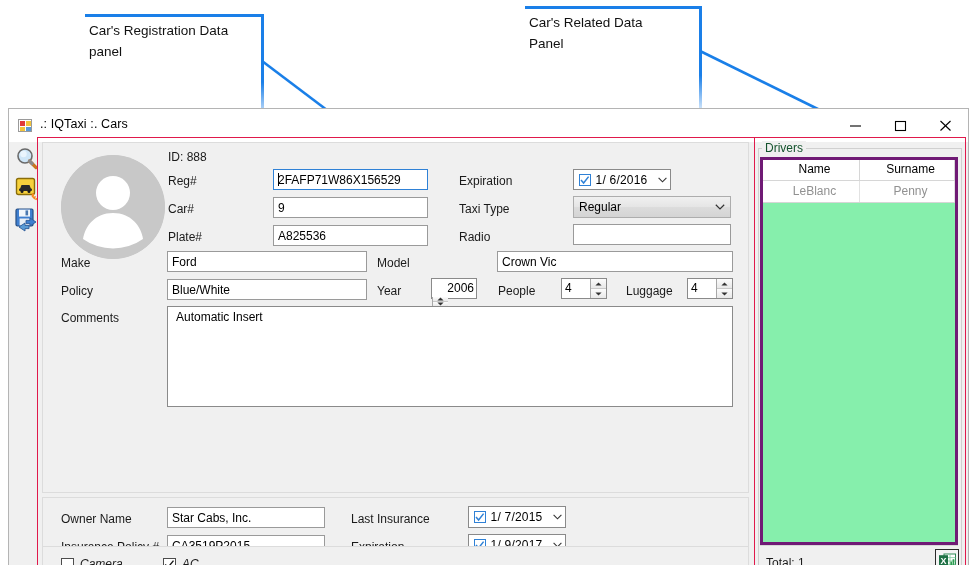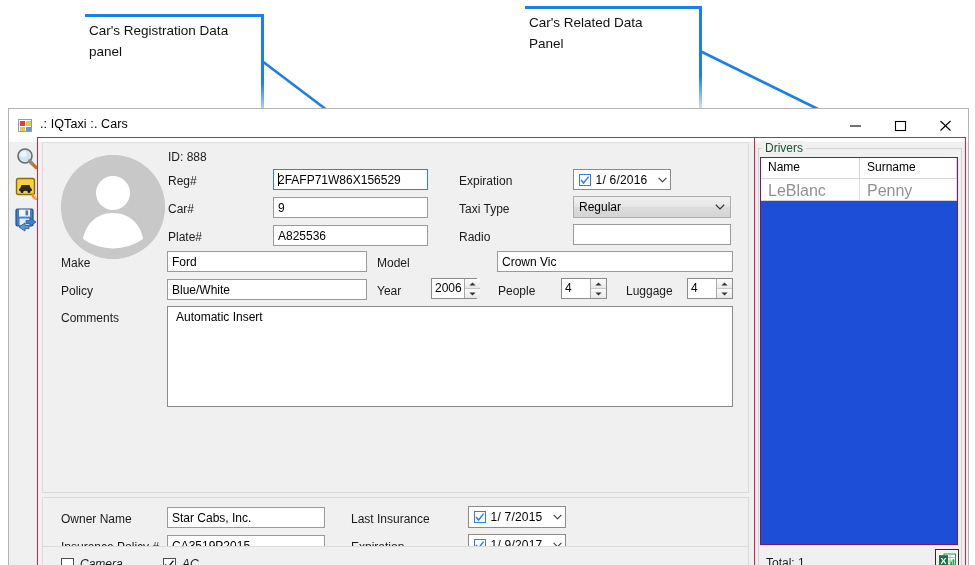--- a/index.html
+++ b/index.html
@@ -72,26 +72,26 @@
   
   .chk{position:absolute;display:flex;align-items:center;font-size:12px;color:#1a1a1a;}
   .chk .box{width:13px;height:13px;border:1px solid #4c4c4c;background:#fff;position:relative;margin-right:6px;box-sizing:border-box;}
 
   
   .avatar{position:absolute;border-radius:50%;background:#c8c8c8;overflow:hidden;}
 
   
   .grp{position:absolute;border:1px solid #d0d0d0;background:#f0f0f0;}
   .grp-cap{position:absolute;background:#f0f0f0;font-size:12px;color:#14532d;padding:0 3px;}
-  .grid{position:absolute;background:#1d4ed8;border:1px solid #701a75;box-sizing:border-box;overflow:hidden;}
+  .grid{position:absolute;background:#86efac;border:3px solid #701a75;box-sizing:border-box;overflow:hidden;text-align:center;}
   .grid .hdr{display:flex;height:20px;background:#fff;border-bottom:1px solid #d6d6d6;}
   .grid .hdr div{font-size:12px;color:#000;padding:2px 0 0 7px;box-sizing:border-box;
       border-right:1px solid #d6d6d6;background:#fff;}
   .grid .row{display:flex;height:21px;background:#fff;border-bottom:1px solid #d6d6d6;}
-  .grid .row div{font-size:16px;color:#919191;padding:3px 0 0 7px;box-sizing:border-box;
+  .grid .row div{font-size:12px;color:#919191;padding:3px 0 0 7px;box-sizing:border-box;
       border-right:1px solid #e2e2e2;background:#fff;}
   .c0{width:102px;}
   .c1{width:100px;}
 
   .statusbar{position:absolute;background:#f0f0f0;border-top:1px solid #d8d8d8;}
   .total{position:absolute;font-size:12px;color:#1a1a1a;}
   .grip{position:absolute;}
   .xlbtn{position:absolute;border:1px solid #2a2a2a;background:#f4f4f4;
          display:flex;align-items:center;justify-content:center;}
 </style>
@@ -250,21 +250,21 @@
       <div class="tb" style="left:454px;top:108px;width:236px;height:21px;">
         <span>Crown Vic</span>
       </div>
 
       <div class="lbl" style="left:18px;top:141px;">Policy</div>
       <div class="tb" style="left:124px;top:136px;width:200px;height:21px;">
         <span>Blue/White</span>
       </div>
 
       <div class="lbl" style="left:334px;top:141px;">Year</div>
-      <div class="spin" style="left:388px;top:135px;width:46px;height:21px;">
+      <div class="spin" style="left:388px;top:135px;width:46px;height:21px;flex-direction:column;">
         <span class="val r">2006</span>
         <span class="btns">
           <div>
               <svg width="7" height="4" viewBox="0 0 7 4">
                 <polygon points="3.5,0.4 6.6,3.6 0.4,3.6" fill="#333"></polygon>
               </svg>
             </div>
           <div>
               <svg width="7" height="4" viewBox="0 0 7 4">
                 <polygon points="3.5,3.6 0.4,0.4 6.6,0.4" fill="#333"></polygon>

